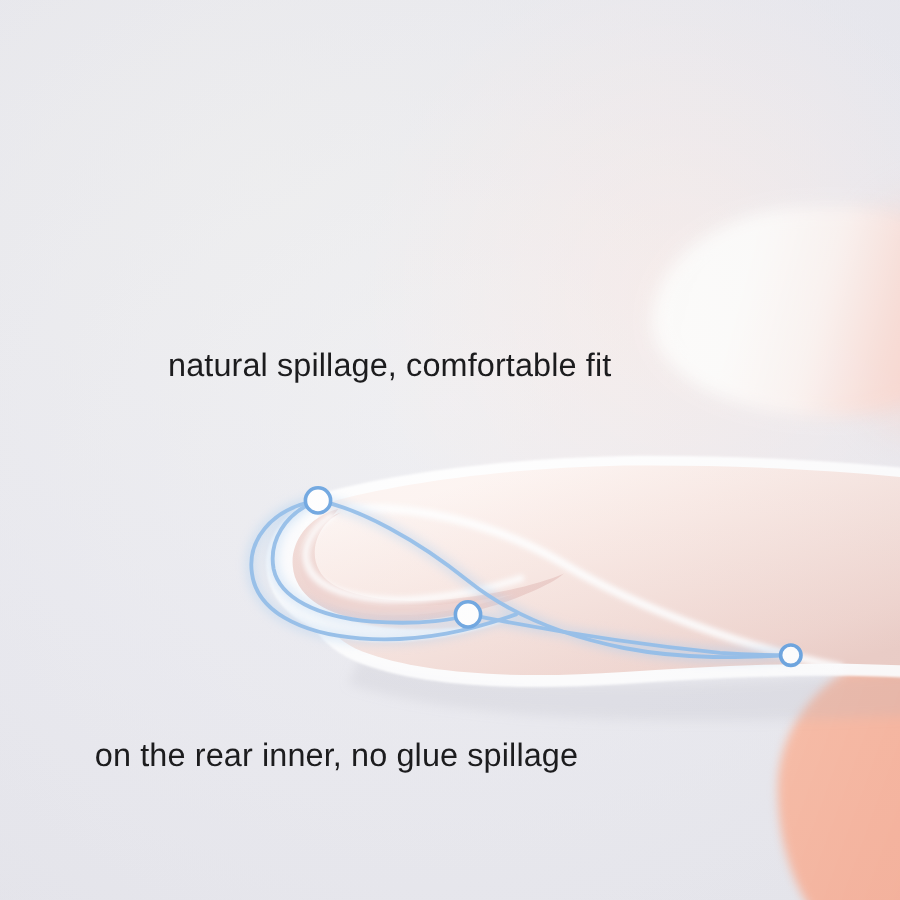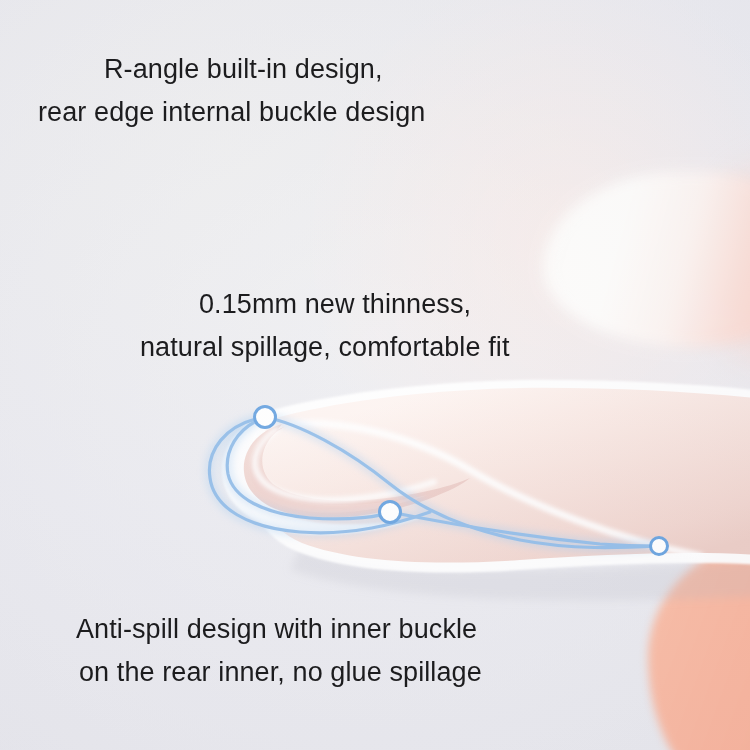--- a/index.html
+++ b/index.html
@@ -261,28 +261,22 @@
       <g>
         <circle cx="265" cy="417" r="10.5" fill="#ffffff" stroke="#4a90d9" stroke-width="3"></circle>
         <circle cx="390" cy="512" r="10.5" fill="#ffffff" stroke="#4a90d9" stroke-width="3"></circle>
         <circle cx="659" cy="546" r="8.5" fill="#ffffff" stroke="#4a90d9" stroke-width="3"></circle>
       </g>
     </svg>
   </div>
 
   <div class="bg-vignette"></div>
 
-  <div class="txt txt-top">
-    <span class="l1">R-angle built-in design,</span>
-    <span class="l2">rear edge internal buckle design</span>
-  </div>
 
   <div class="txt txt-mid">
-    <span class="l1">0.15mm new thinness,</span>
     <span class="l2">natural spillage, comfortable fit</span>
   </div>
 
   <div class="txt txt-bot">
-    <span class="l1">Anti-spill design with inner buckle</span>
     <span class="l2">on the rear inner, no glue spillage</span>
   </div>
 
 </div>
 
 </body></html>

